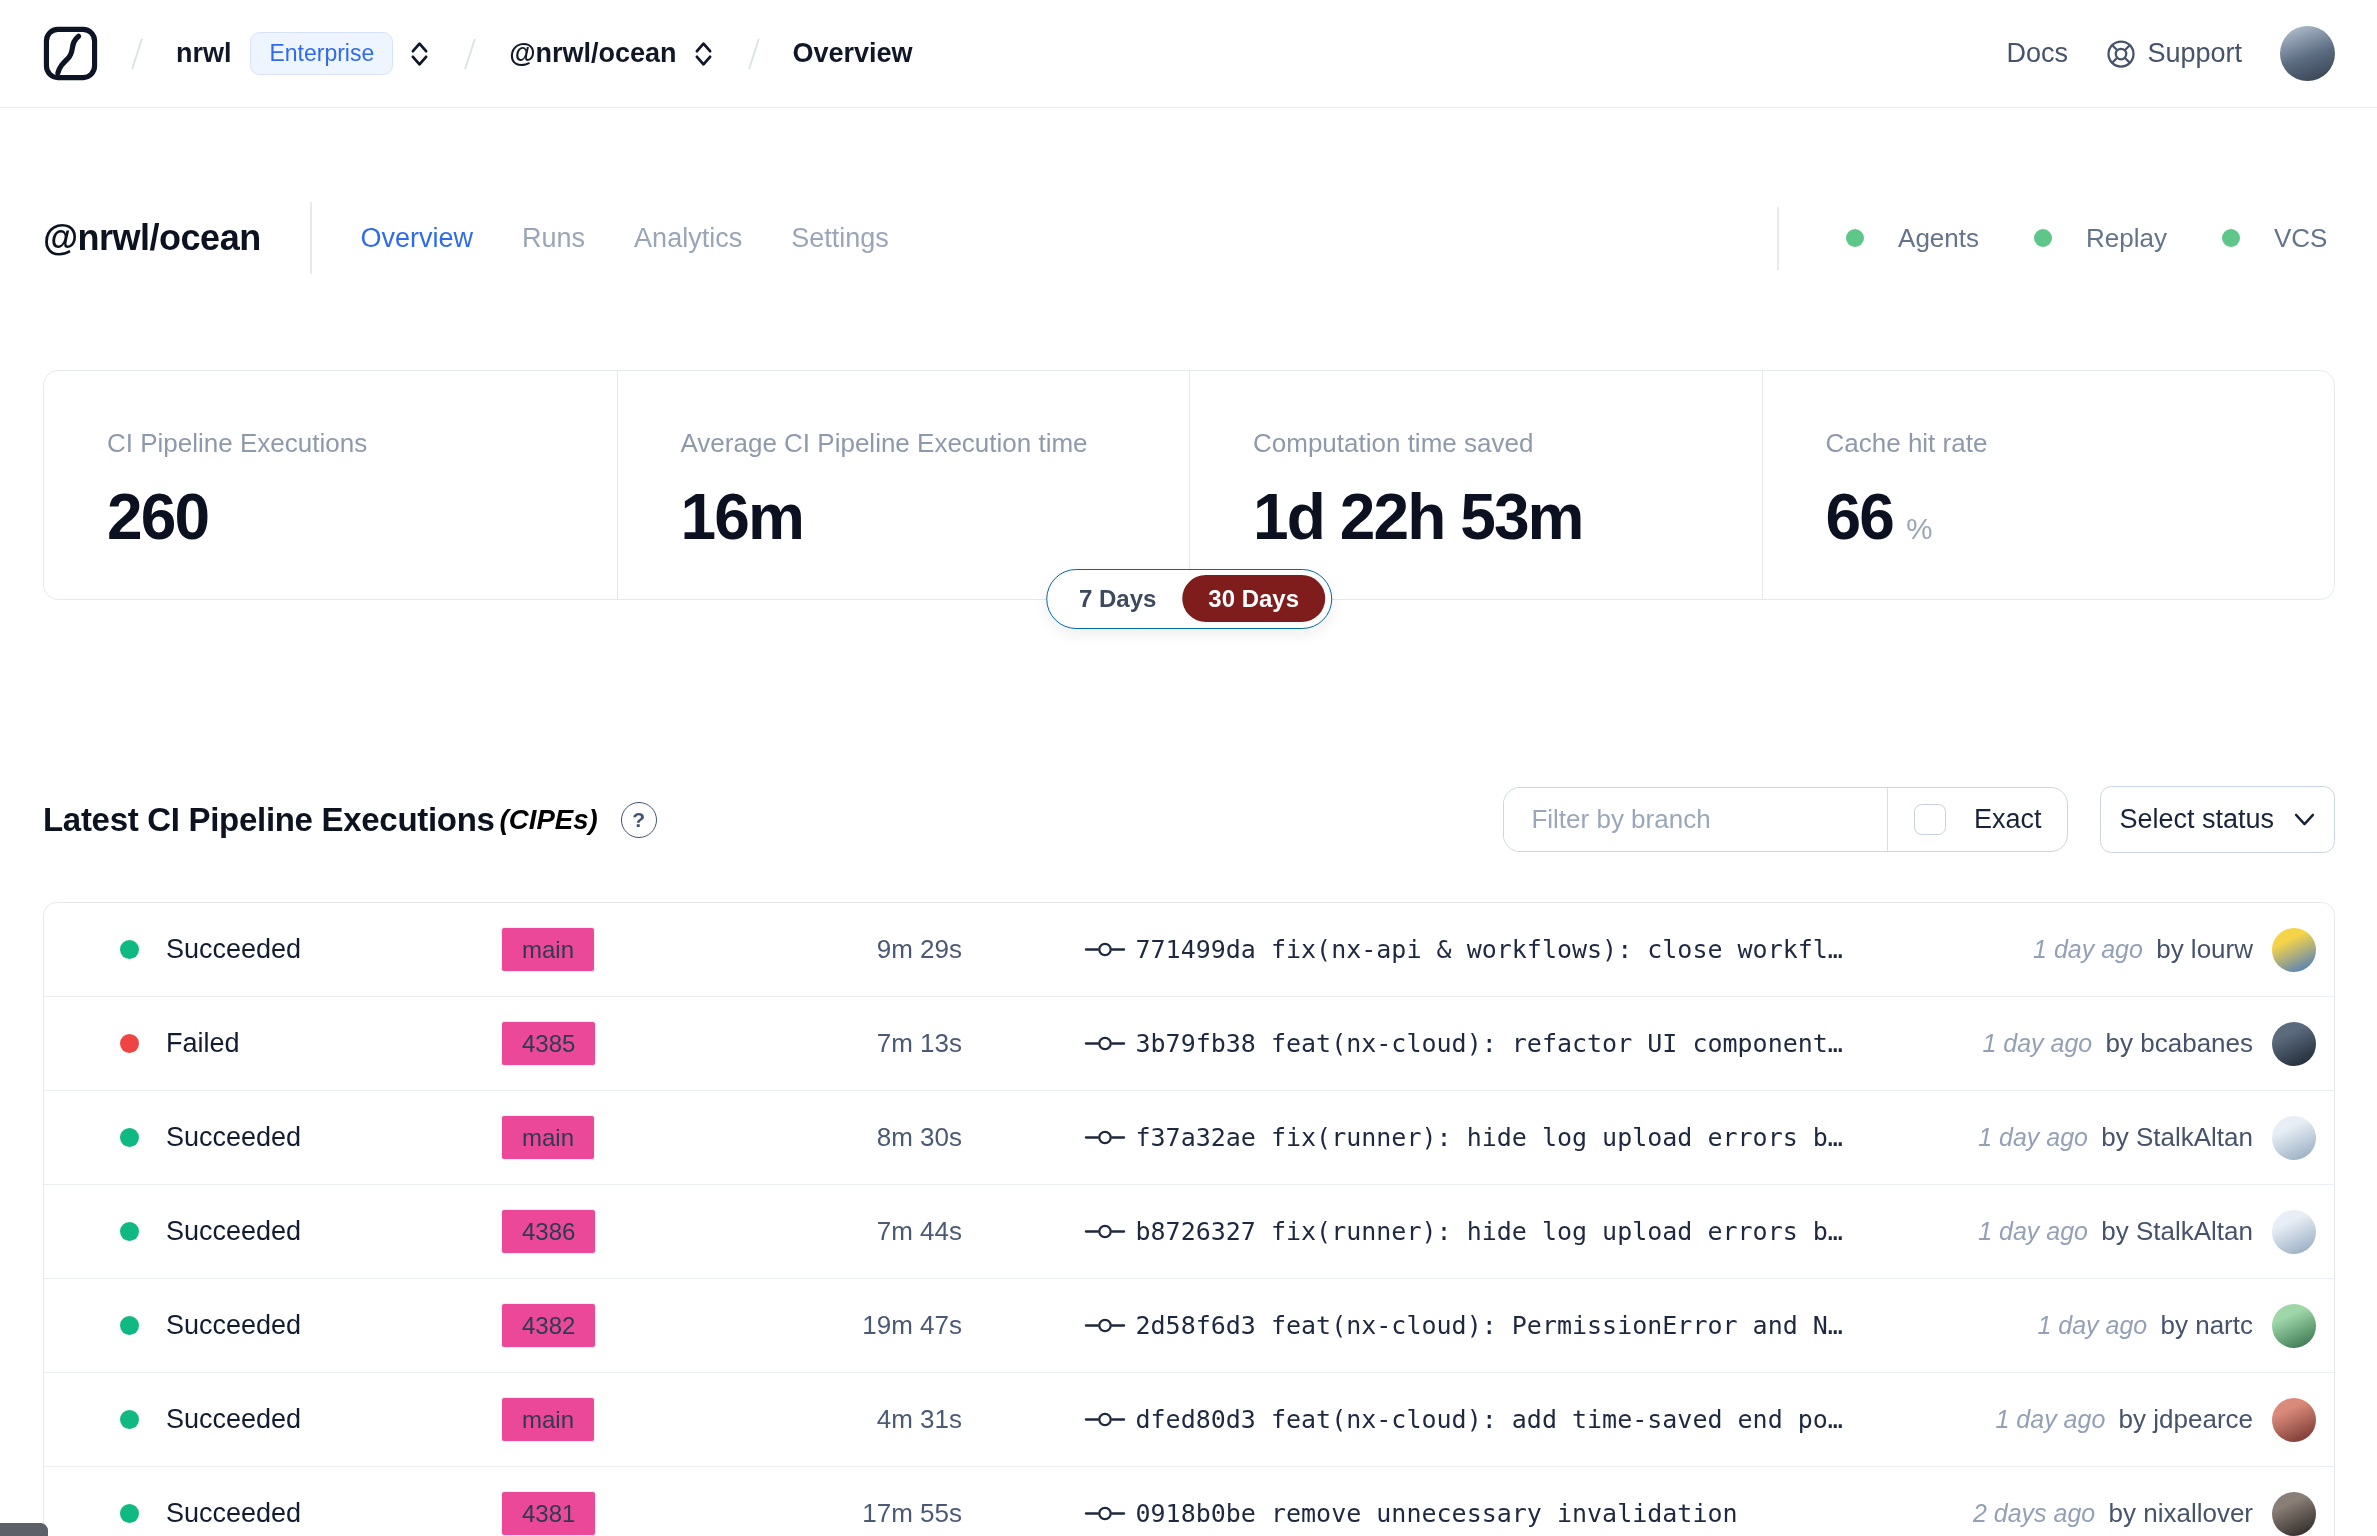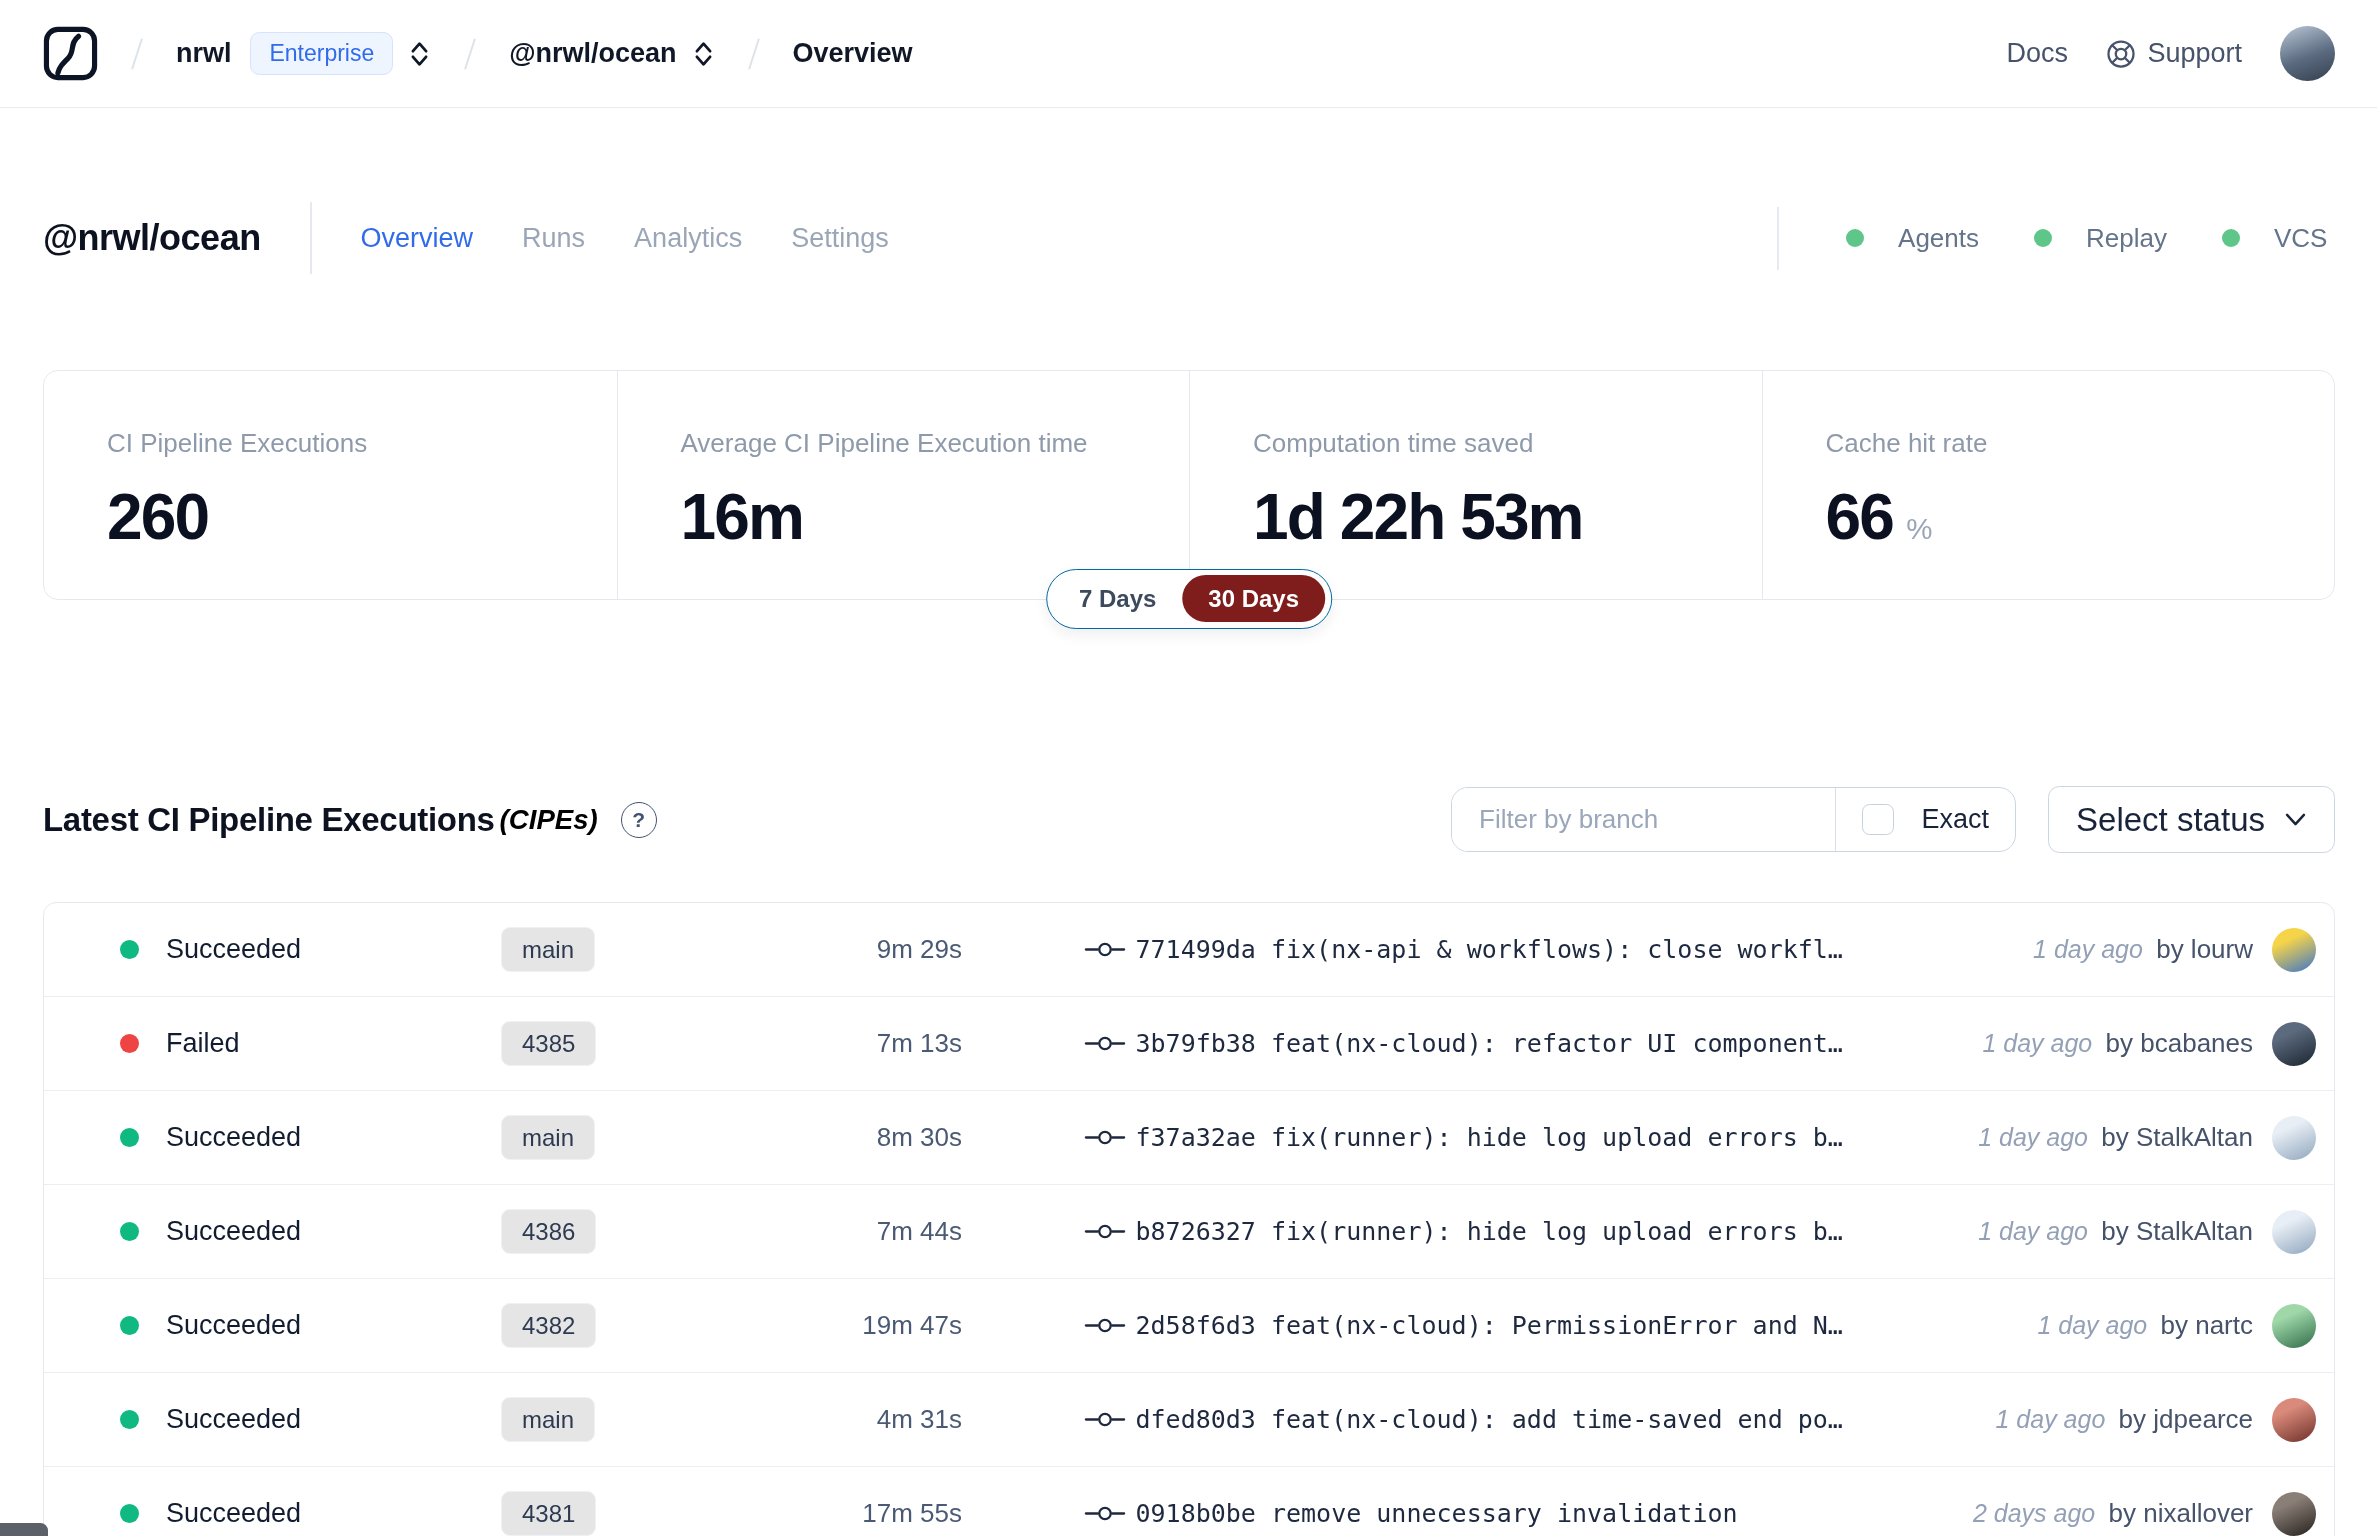--- a/index.html
+++ b/index.html
@@ -54,31 +54,31 @@
   .section-suffix{font-size:27.6px;font-style:italic;font-weight:600;color:#000000;margin-left:5px;}
   .help-icon{width:34px;height:34px;border:1.9px solid #43536f;border-radius:50%;color:#43536f;
              font-size:21px;font-weight:700;display:flex;align-items:center;justify-content:center;margin-left:23px;}
   .filters{margin-left:auto;display:flex;align-items:center;gap:32px;}
   .filter-box{display:flex;align-items:stretch;border:1px solid #ccd6e2;border-radius:17px;height:63px;width:563px;background:#fff;overflow:hidden;}
   .filter-input{flex:1;border:none;outline:none;padding:0 27px;font-size:26px;color:#0f172a;font-family:inherit;min-width:0;}
   .filter-input::placeholder{color:#9aa7ba;}
   .exact-part{display:flex;align-items:center;gap:28px;padding:0 26px;border-left:1px solid #d7dfe9;}
   .checkbox{width:29.5px;height:29.5px;border:1.9px solid #c6d0de;border-radius:7.6px;background:#fff;}
   .exact-label{font-size:27px;color:#19243a;}
-  .select-btn{display:flex;align-items:center;gap:19px;height:65px;padding:0 27px;border:1px solid #ccd6e2;border-radius:11.4px;
-              font-size:33px;color:#19243a;font-weight:500;background:#fff;cursor:pointer;}
+  .select-btn{display:flex;align-items:center;gap:19px;height:65px;padding:0 18px;border:1px solid #ccd6e2;border-radius:11.4px;
+              font-size:27px;color:#19243a;font-weight:500;background:#fff;cursor:pointer;}
 
   
   .cipe-table{margin:49px 43px 0;border:1px solid #e5e9ef;border-radius:13.3px;background:#fff;overflow:hidden;}
   .cipe-row{display:flex;align-items:center;height:93px;padding-left:76px;padding-right:18px;}
   .cipe-row + .cipe-row{border-top:1px solid #ebeff4;}
   .status-dot{width:19px;height:19px;border-radius:50%;flex:none;background:#10b981;}
   .status-text{margin-left:27px;width:335px;font-size:27px;font-weight:500;color:#121c30;flex:none;}
   .branch-cell{width:314px;flex:none;}
-  .branch-badge{display:inline-block;padding:7.6px 20px;background:#e5e5e5;border:1px solid #eef1f6;border-radius:9px;
+  .branch-badge{display:inline-block;padding:7.6px 20px;background:#ec4899;border:1px solid #eef1f6;border-radius:3px;
                 font-size:24px;color:#2e3a51;}
   .duration-cell{width:147px;flex:none;text-align:right;font-size:26px;color:#4b5a74;}
   .commit-icon{margin-left:122px;flex:none;display:flex;align-items:center;}
   .commit-text{margin-left:9.5px;font-family:"DejaVu Sans Mono","Liberation Mono",monospace;font-size:25px;color:#1e2940;
                flex:1;white-space:nowrap;overflow:hidden;}
   .meta-cell{display:flex;align-items:center;gap:13.3px;flex:none;}
   .meta-time{font-size:25px;font-style:italic;color:#93a0b6;}
   .meta-author{font-size:26px;color:#46536b;font-weight:500;}
   .avatar-row{width:44px;height:44px;border-radius:50%;flex:none;margin-left:5.7px;}
 

